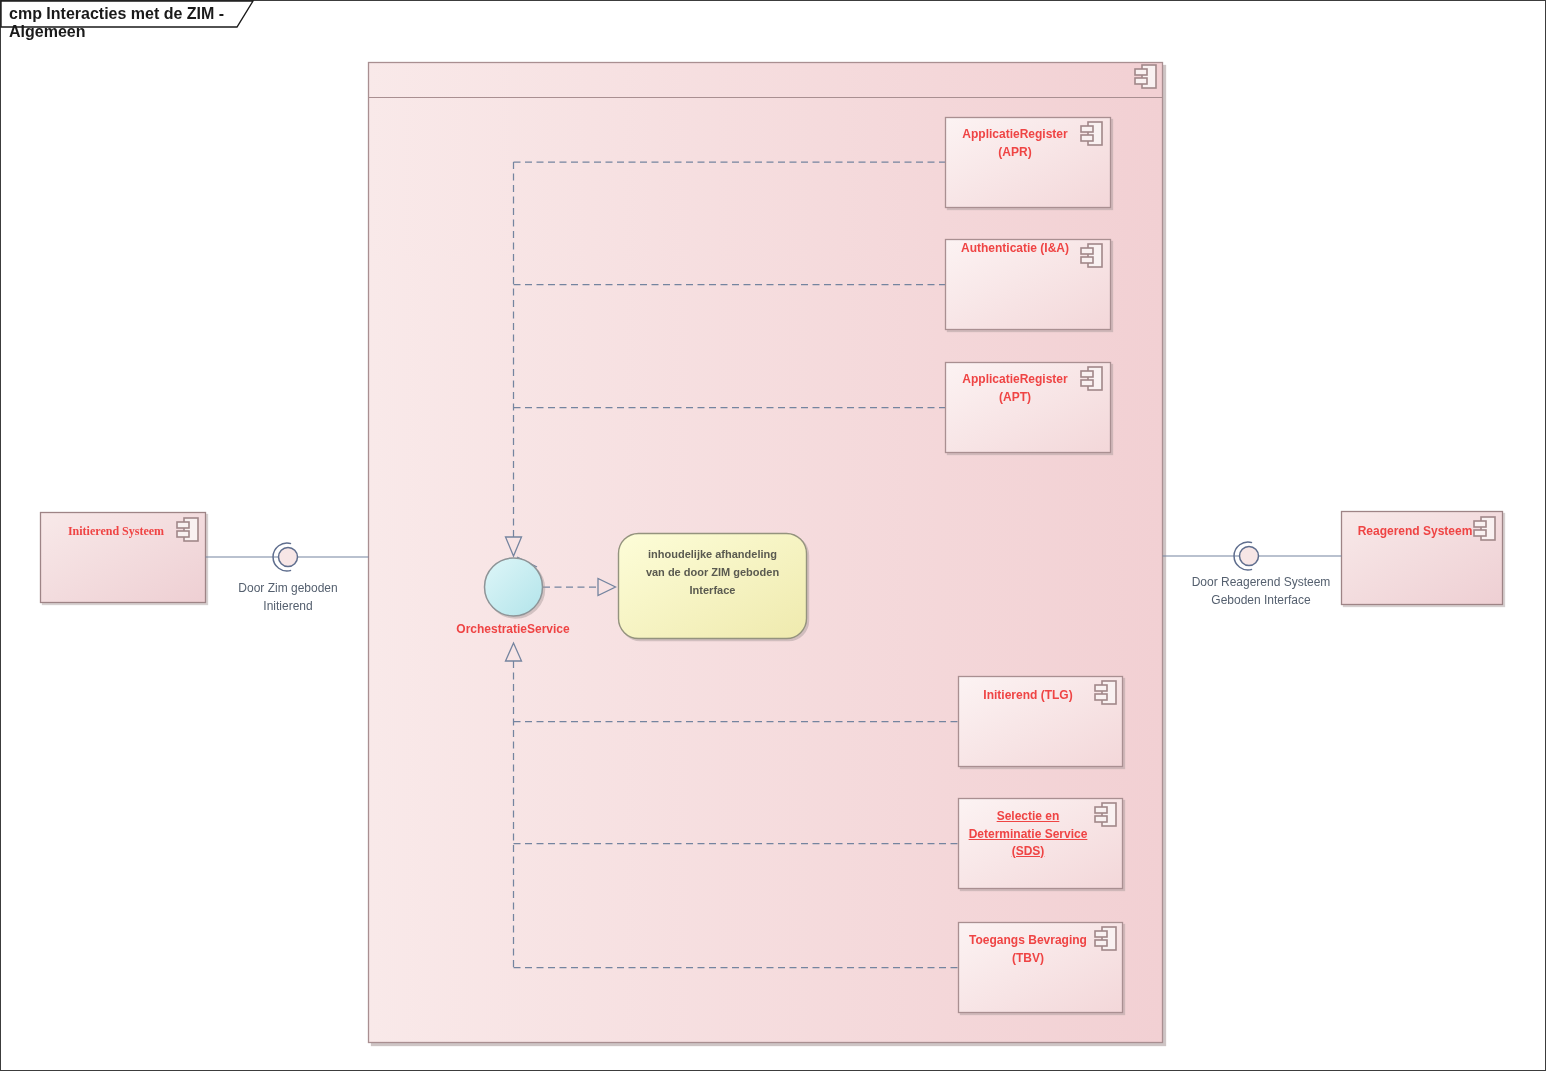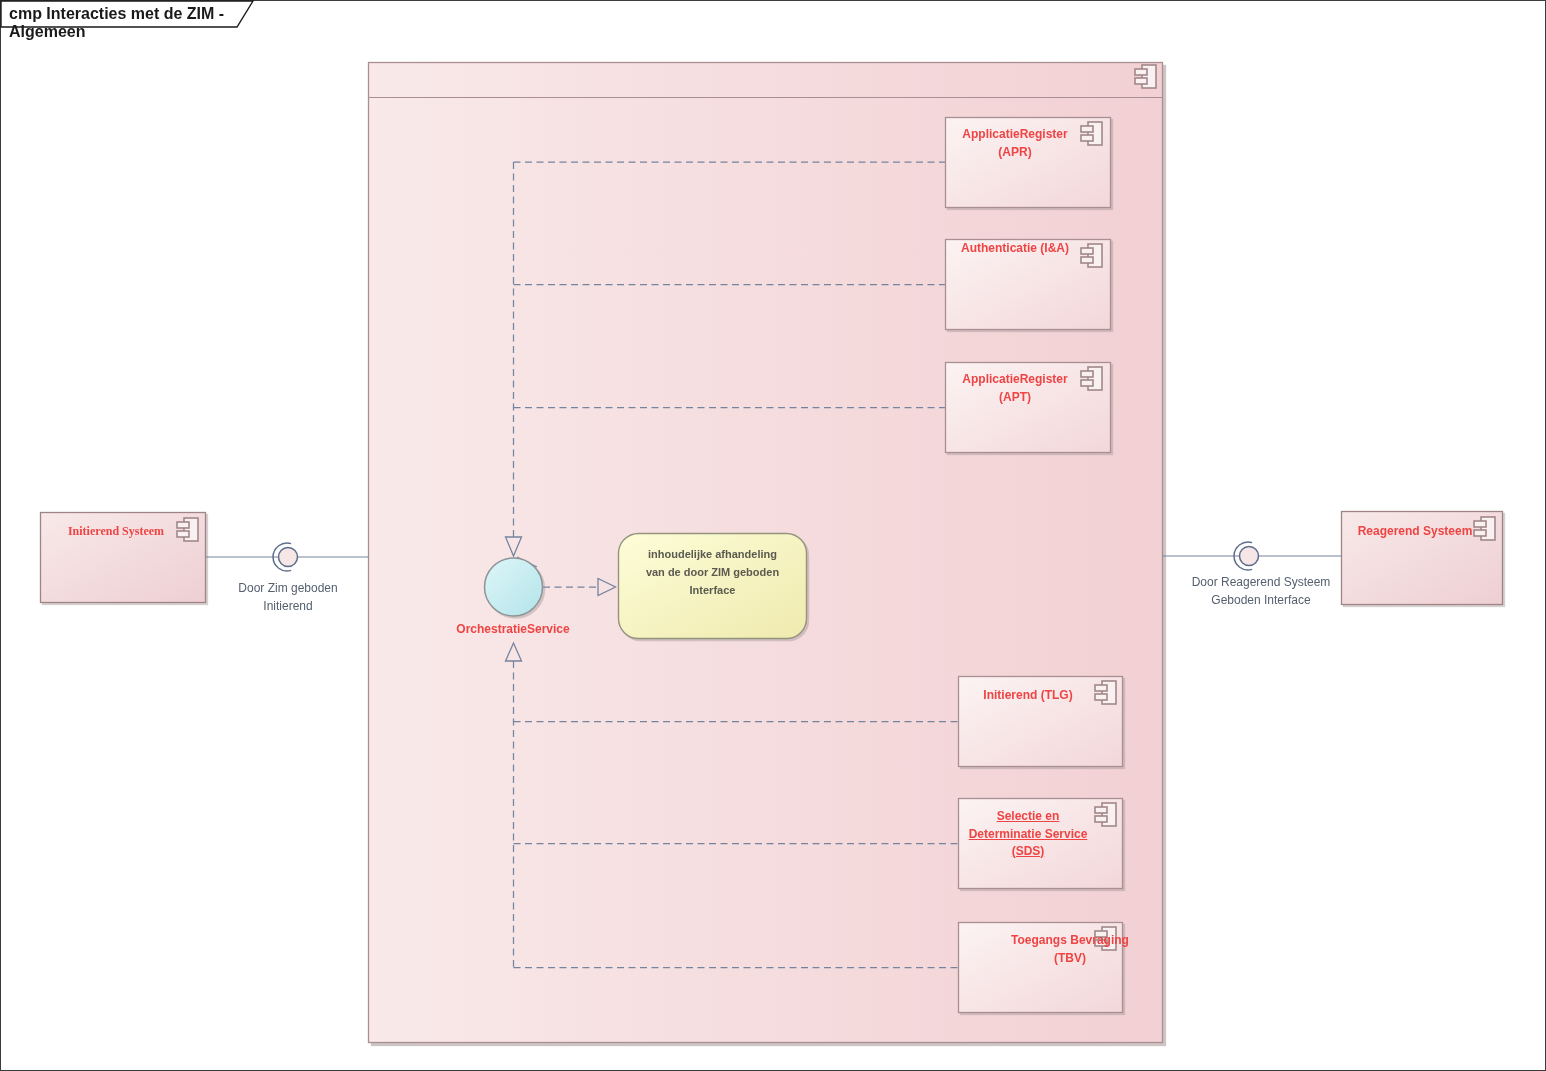--- a/index.html
+++ b/index.html
@@ -134,21 +134,21 @@
 
   <div class="lbl" style="left:945px; top:126px; width:140px;">ApplicatieRegister
 (APR)</div>
   <div class="lbl" style="left:945px; top:240px; width:140px;">Authenticatie (I&amp;A)</div>
   <div class="lbl" style="left:945px; top:371px; width:140px;">ApplicatieRegister
 (APT)</div>
   <div class="lbl" style="left:958px; top:687px; width:140px;">Initierend (TLG)</div>
   <div class="lbl" style="left:958px; top:808px; width:140px;text-decoration:underline;">Selectie en
 Determinatie Service
 (SDS)</div>
-  <div class="lbl" style="left:958px; top:932px; width:140px;padding-left:42px;">Toegangs Bevraging
+  <div class="lbl" style="left:958px; top:932px; width:140px;">Toegangs Bevraging
 (TBV)</div>
 
   <div class="lbl" style="left:413px; top:621px; width:200px;">OrchestratieService</div>
 
   <div class="lbl note-text" style="left:620px; top:545px; width:185px; line-height:18px; font-size:11px;">inhoudelijke afhandeling
 van de door ZIM geboden
 Interface</div>
 
   <div class="lbl" style="left:40px; top:523px; width:152px;font-family:Liberation Serif, serif;">Initierend Systeem</div>
   <div class="lbl" style="left:1342px; top:523px; width:146px;">Reagerend Systeem</div>

